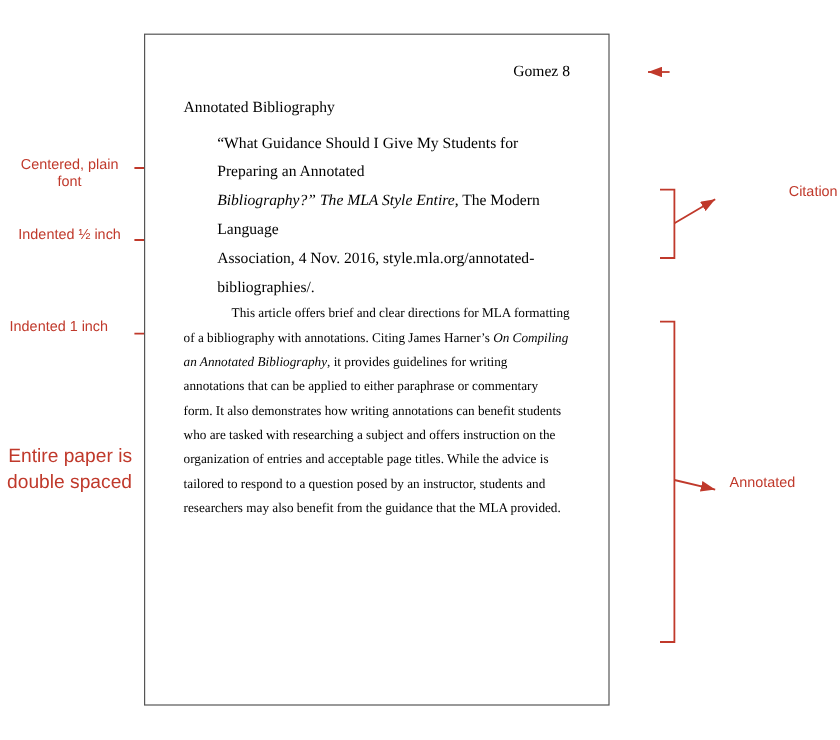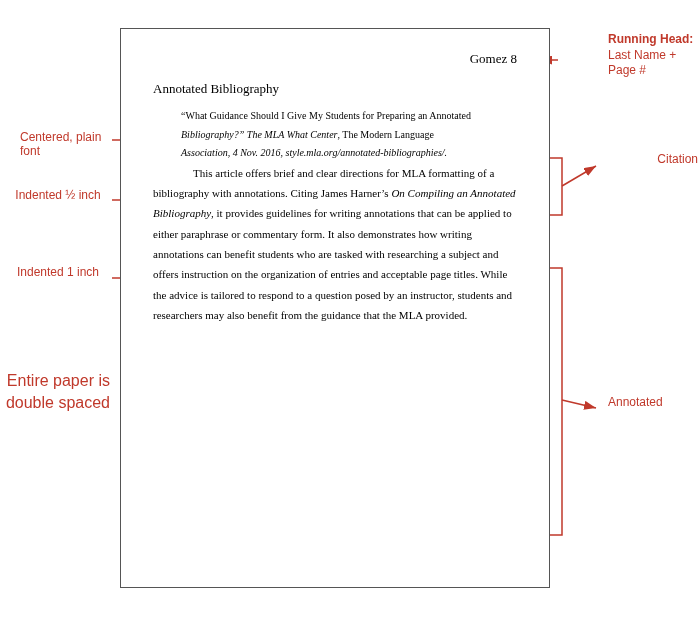--- a/index.html
+++ b/index.html
@@ -16,95 +16,94 @@
       position: relative;
       width: 700px;
       height: 617px;
     }
 
     
     .doc-box {
       position: absolute;
       left: 120px;
       top: 28px;
-      width: 430px;
+      width: 388px;
       height: 560px;
       border: 1.5px solid #555;
       background: #fff;
       padding: 22px 32px 22px 32px;
     }
 
     .running-head-line {
       display: flex;
       justify-content: flex-end;
       font-size: 13px;
       margin-bottom: 14px;
     }
 
     .doc-title {
       text-align: left;
       font-size: 13px;
       margin-bottom: 10px;
     }
 
     .citation-block {
-      font-size: 10px;
+      font-size: 13px;
       line-height: 1.85;
       margin-bottom: 0;
     }
 
     .citation-line1 {
       text-indent: 0;
       padding-left: 28px;
     }
 
     .citation-line2 {
       padding-left: 28px;
     }
 
     .citation-line3 {
       padding-left: 28px;
-      font-style: italic;
     }
 
     .annotation-block {
       font-size: 11px;
       line-height: 1.85;
       text-indent: 40px;
       margin-top: 0;
     }
 
     .italic { font-style: italic; }
 
     
     .label {
       position: absolute;
       font-family: Arial, sans-serif;
       font-size: 12px;
       color: #c0392b;
     }
 
     .label-centered {
-      left: 20px;
+      left: 8px;
       top: 130px;
-      text-align: left;
+      text-align: center;
       width: 100px;
     }
 
     .label-indented-half {
       left: 8px;
       top: 188px;
       text-align: center;
       width: 100px;
     }
 
     .label-indented-1 {
       left: 8px;
       top: 265px;
-      text-align: center;
+      text-align: left;
       width: 100px;
     }
 
     .label-double-spaced {
       left: 0px;
       top: 370px;
       text-align: right;
       width: 110px;
     }
 
@@ -183,21 +182,21 @@
       <span>Gomez 8</span>
     </div>
 
     <div class="doc-title">Annotated Bibliography</div>
 
     <div class="citation-block">
       <div class="citation-line1">
         <span>“What Guidance Should I Give My Students for Preparing an Annotated</span>
       </div>
       <div class="citation-line2">
-        <span class="italic">Bibliography?” The MLA What Center</span><span>, The Modern Language</span>
+        <span class="italic">Bibliography?” The MLA Style Entire</span><span>, The Modern Language</span>
       </div>
       <div class="citation-line3">Association, 4 Nov. 2016, style.mla.org/annotated-bibliographies/.</div>
     </div>
 
     <div class="annotation-block">
       <span>This article offers brief and clear directions for MLA formatting of a bibliography with annotations. Citing James Harner’s <em>On Compiling an Annotated Bibliography</em>, it provides guidelines for writing annotations that can be applied to either paraphrase or commentary form. It also demonstrates how writing annotations can benefit students who are tasked with researching a subject and offers instruction on the organization of entries and acceptable page titles. While the advice is tailored to respond to a question posed by an instructor, students and researchers may also benefit from the guidance that the MLA provided.</span>
     </div>
   </div>
 
   <div class="label label-centered">
@@ -206,24 +205,20 @@
   <div class="label label-indented-half">
     <span>Indented ½ inch</span>
   </div>
   <div class="label label-indented-1">
     <span>Indented 1 inch</span>
   </div>
   <div class="label label-double-spaced" style="font-size:16px; line-height:1.4;">
     <span>Entire paper is double spaced</span>
   </div>
 
-  <div class="label label-running-head" style="line-height:1.3;">
-    <span>Running Head:</span><br>
-    <span style="font-weight:normal;">Last Name + Page #</span>
-  </div>
   <div class="label label-citation">
     <span>Citation</span>
   </div>
   <div class="label label-annotation">
     <span>Annotated</span>
   </div>
 
 </div>
 
 </body></html>

